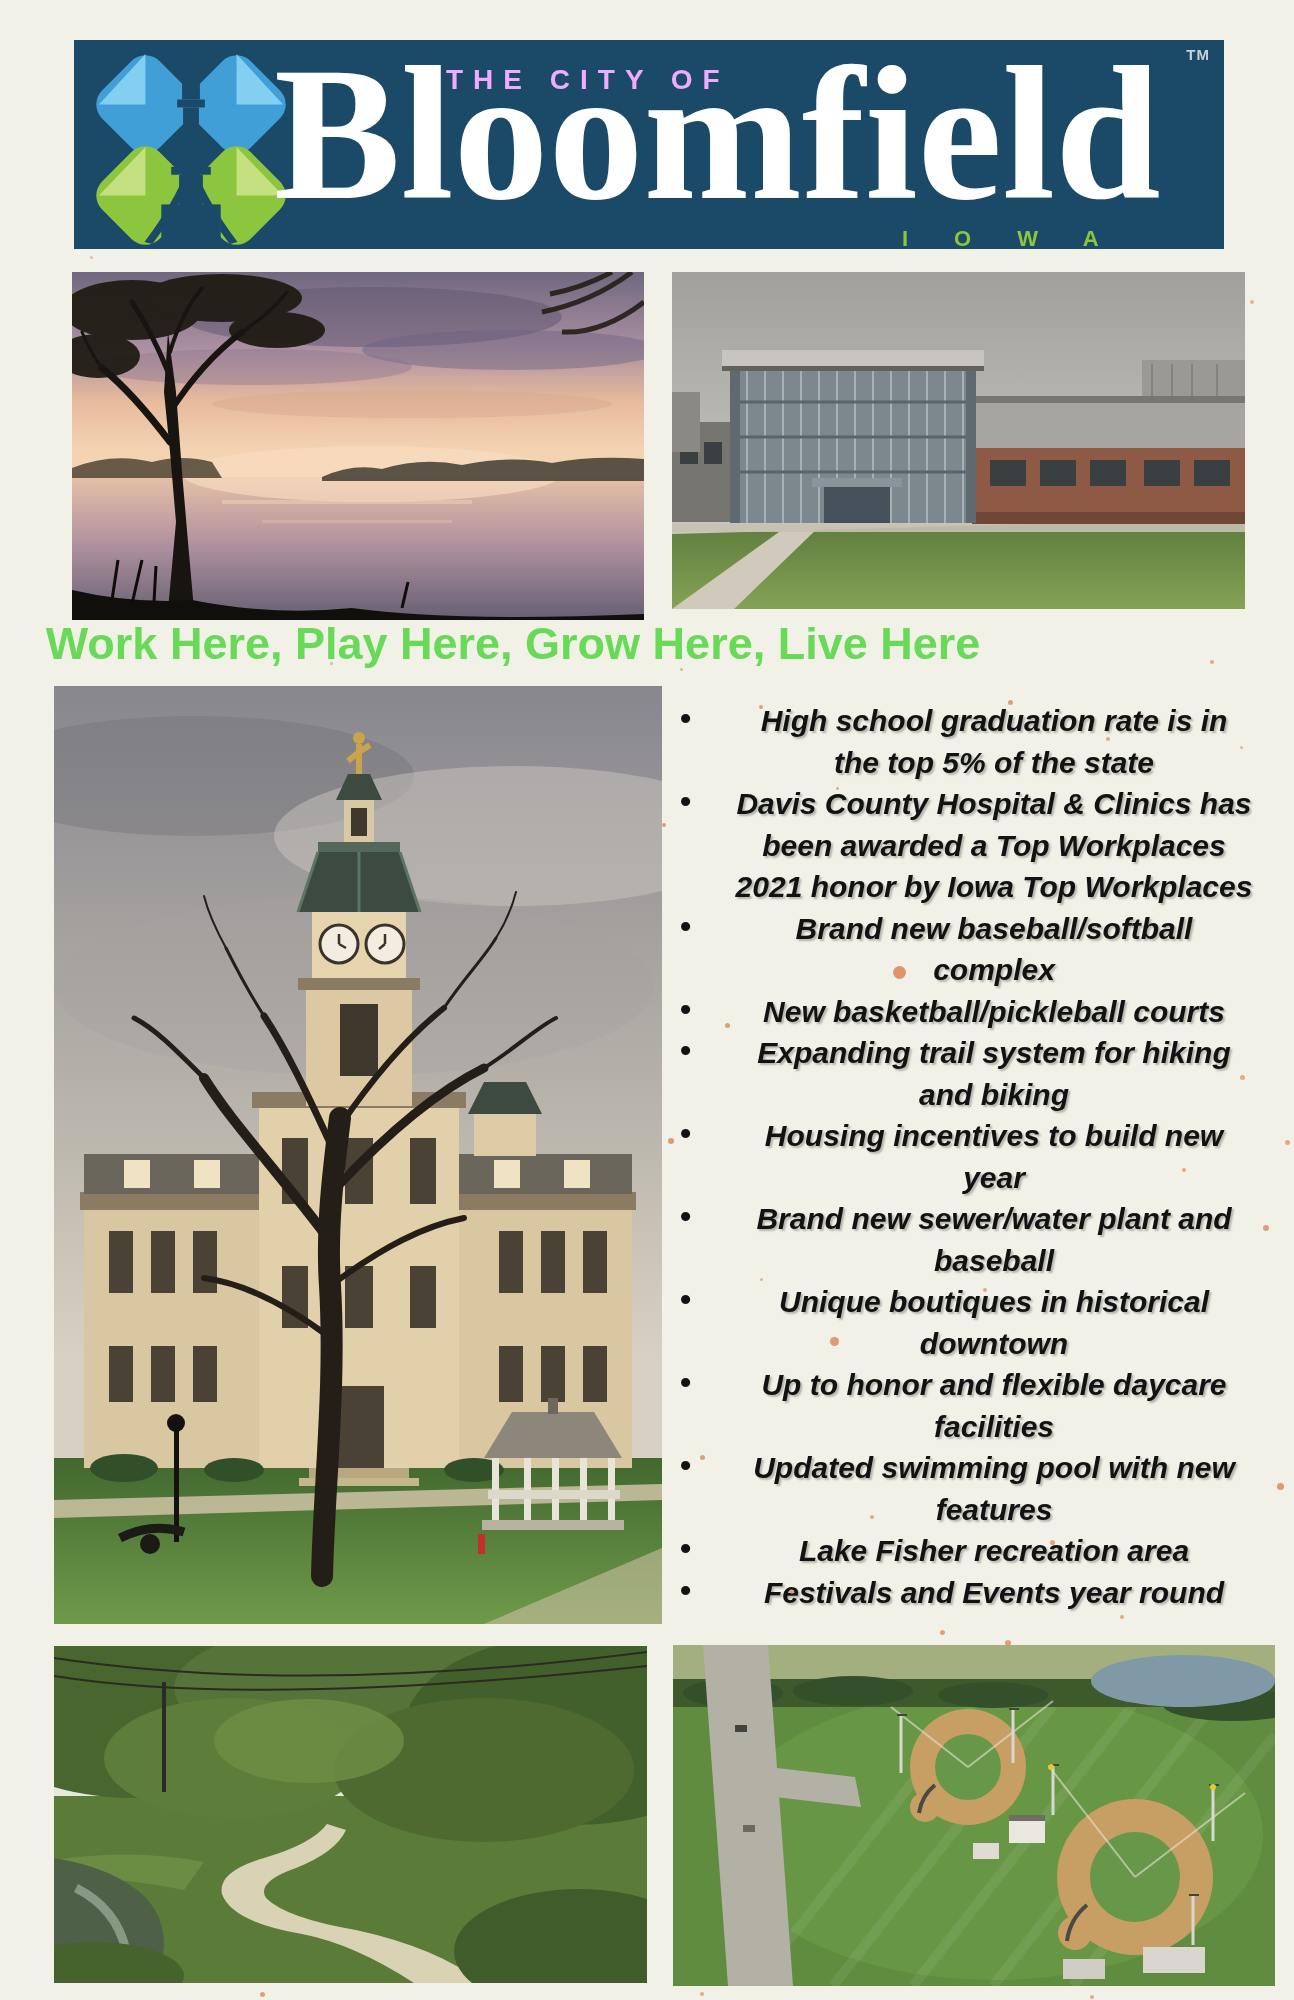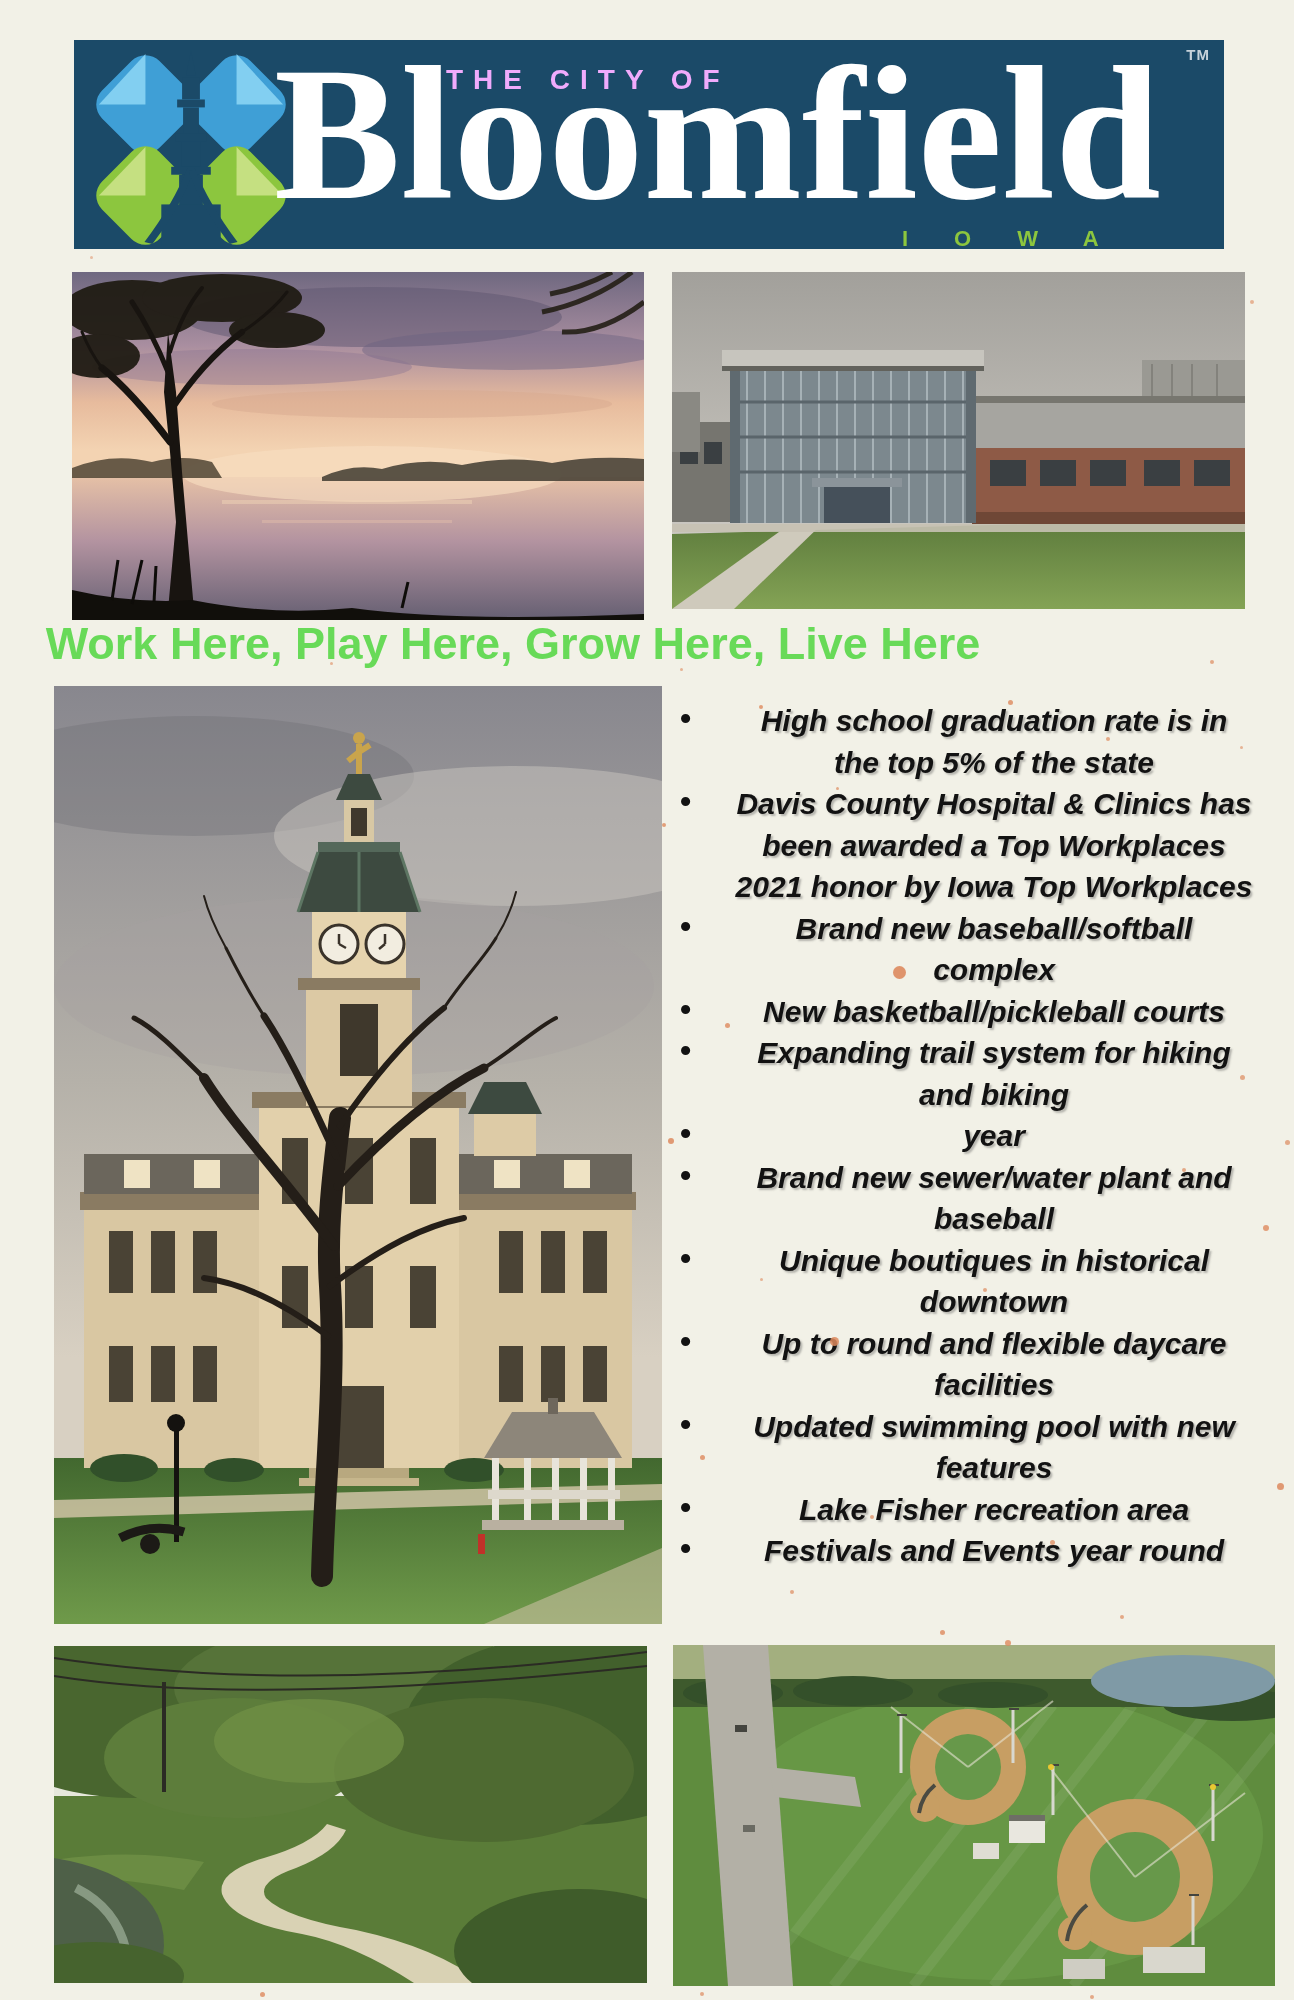--- a/index.html
+++ b/index.html
@@ -398,41 +398,42 @@
       <div class="feature-item">
         <span class="bullet">•</span>
         <div class="feature-text">
           <div>Expanding trail system for hiking</div>
           <div>and biking</div>
         </div>
       </div>
       <div class="feature-item">
         <span class="bullet">•</span>
         <div class="feature-text">
+          <div>Housing incentives to build new</div>
           <div>year</div>
         </div>
       </div>
       <div class="feature-item">
         <span class="bullet">•</span>
         <div class="feature-text">
           <div>Brand new sewer/water plant and</div>
           <div>baseball</div>
         </div>
       </div>
       <div class="feature-item">
         <span class="bullet">•</span>
         <div class="feature-text">
           <div>Unique boutiques in historical</div>
           <div>downtown</div>
         </div>
       </div>
       <div class="feature-item">
         <span class="bullet">•</span>
         <div class="feature-text">
-          <div>Up to round and flexible daycare</div>
+          <div>Up to honor and flexible daycare</div>
           <div>facilities</div>
         </div>
       </div>
       <div class="feature-item">
         <span class="bullet">•</span>
         <div class="feature-text">
           <div>Updated swimming pool with new</div>
           <div>features</div>
         </div>
       </div>

